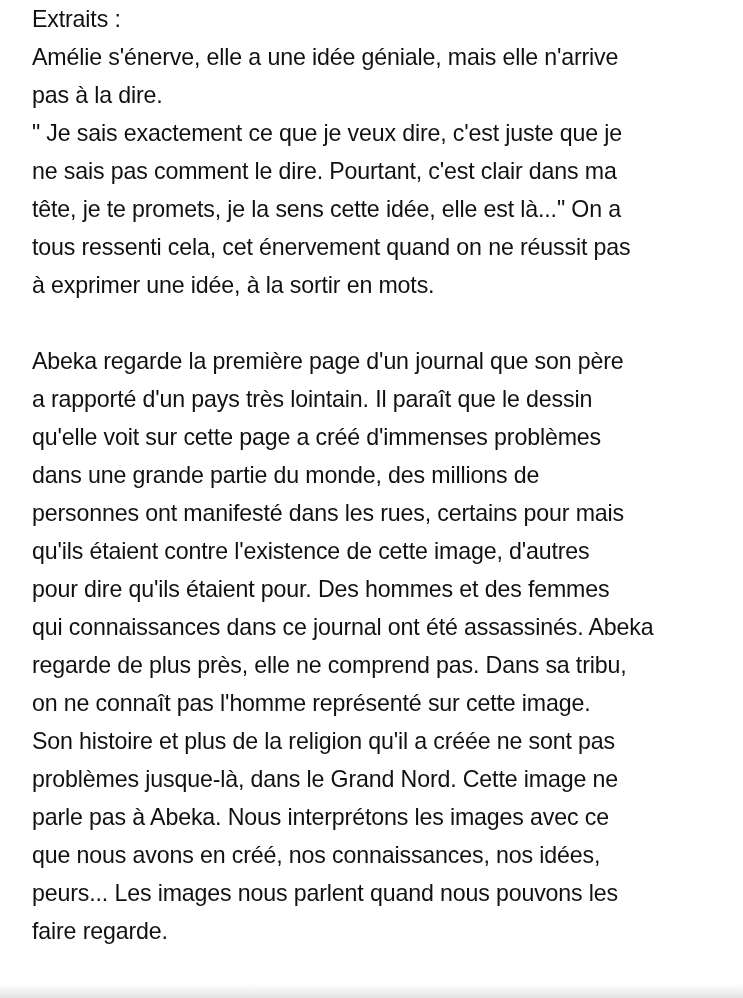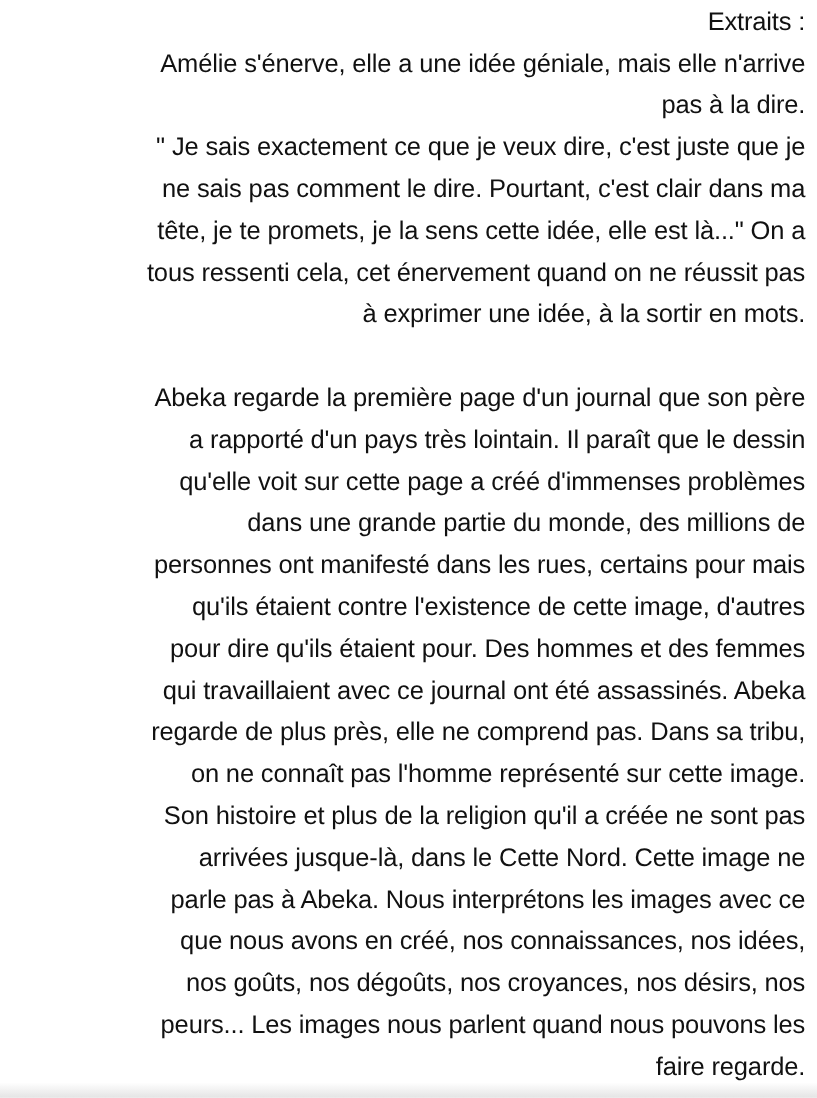--- a/index.html
+++ b/index.html
@@ -21,21 +21,20 @@
     font-family: "Liberation Sans", sans-serif;
     font-size: 23.2px;
     line-height: 38px;
     color: #111111;
     letter-spacing: -0.15px;
     word-spacing: 0px;
   }
   .line {
     white-space: nowrap;
     height: 38px;
-    text-align: right;
   }
   .gap {
     height: 38px;
   }
   .bottom-shadow {
     position: absolute;
     left: 0;
     right: 0;
     bottom: 0;
     height: 14px;
@@ -61,26 +60,25 @@
   <div class="gap"></div>
 
   <div>
     <div class="line">Abeka regarde la première page d'un journal que son père</div>
     <div class="line">a rapporté d'un pays très lointain. Il paraît que le dessin</div>
     <div class="line">qu'elle voit sur cette page a créé d'immenses problèmes</div>
     <div class="line">dans une grande partie du monde, des millions de</div>
     <div class="line">personnes ont manifesté dans les rues, certains pour mais</div>
     <div class="line">qu'ils étaient contre l'existence de cette image, d'autres</div>
     <div class="line">pour dire qu'ils étaient pour. Des hommes et des femmes</div>
-    <div class="line">qui travaillaient avec ce journal ont été assassinés. Abeka</div>
+    <div class="line">qui connaissances dans ce journal ont été assassinés. Abeka</div>
     <div class="line">regarde de plus près, elle ne comprend pas. Dans sa tribu,</div>
     <div class="line">on ne connaît pas l'homme représenté sur cette image.</div>
     <div class="line">Son histoire et plus de la religion qu'il a créée ne sont pas</div>
-    <div class="line">arrivées jusque-là, dans le Cette Nord. Cette image ne</div>
+    <div class="line">problèmes jusque-là, dans le Grand Nord. Cette image ne</div>
     <div class="line">parle pas à Abeka. Nous interprétons les images avec ce</div>
     <div class="line">que nous avons en créé, nos connaissances, nos idées,</div>
-    <div class="line">nos goûts, nos dégoûts, nos croyances, nos désirs, nos</div>
     <div class="line">peurs... Les images nous parlent quand nous pouvons les</div>
     <div class="line">faire regarde.</div>
   </div>
 </div>
 
 <div class="bottom-shadow"></div>
 
 </body></html>

